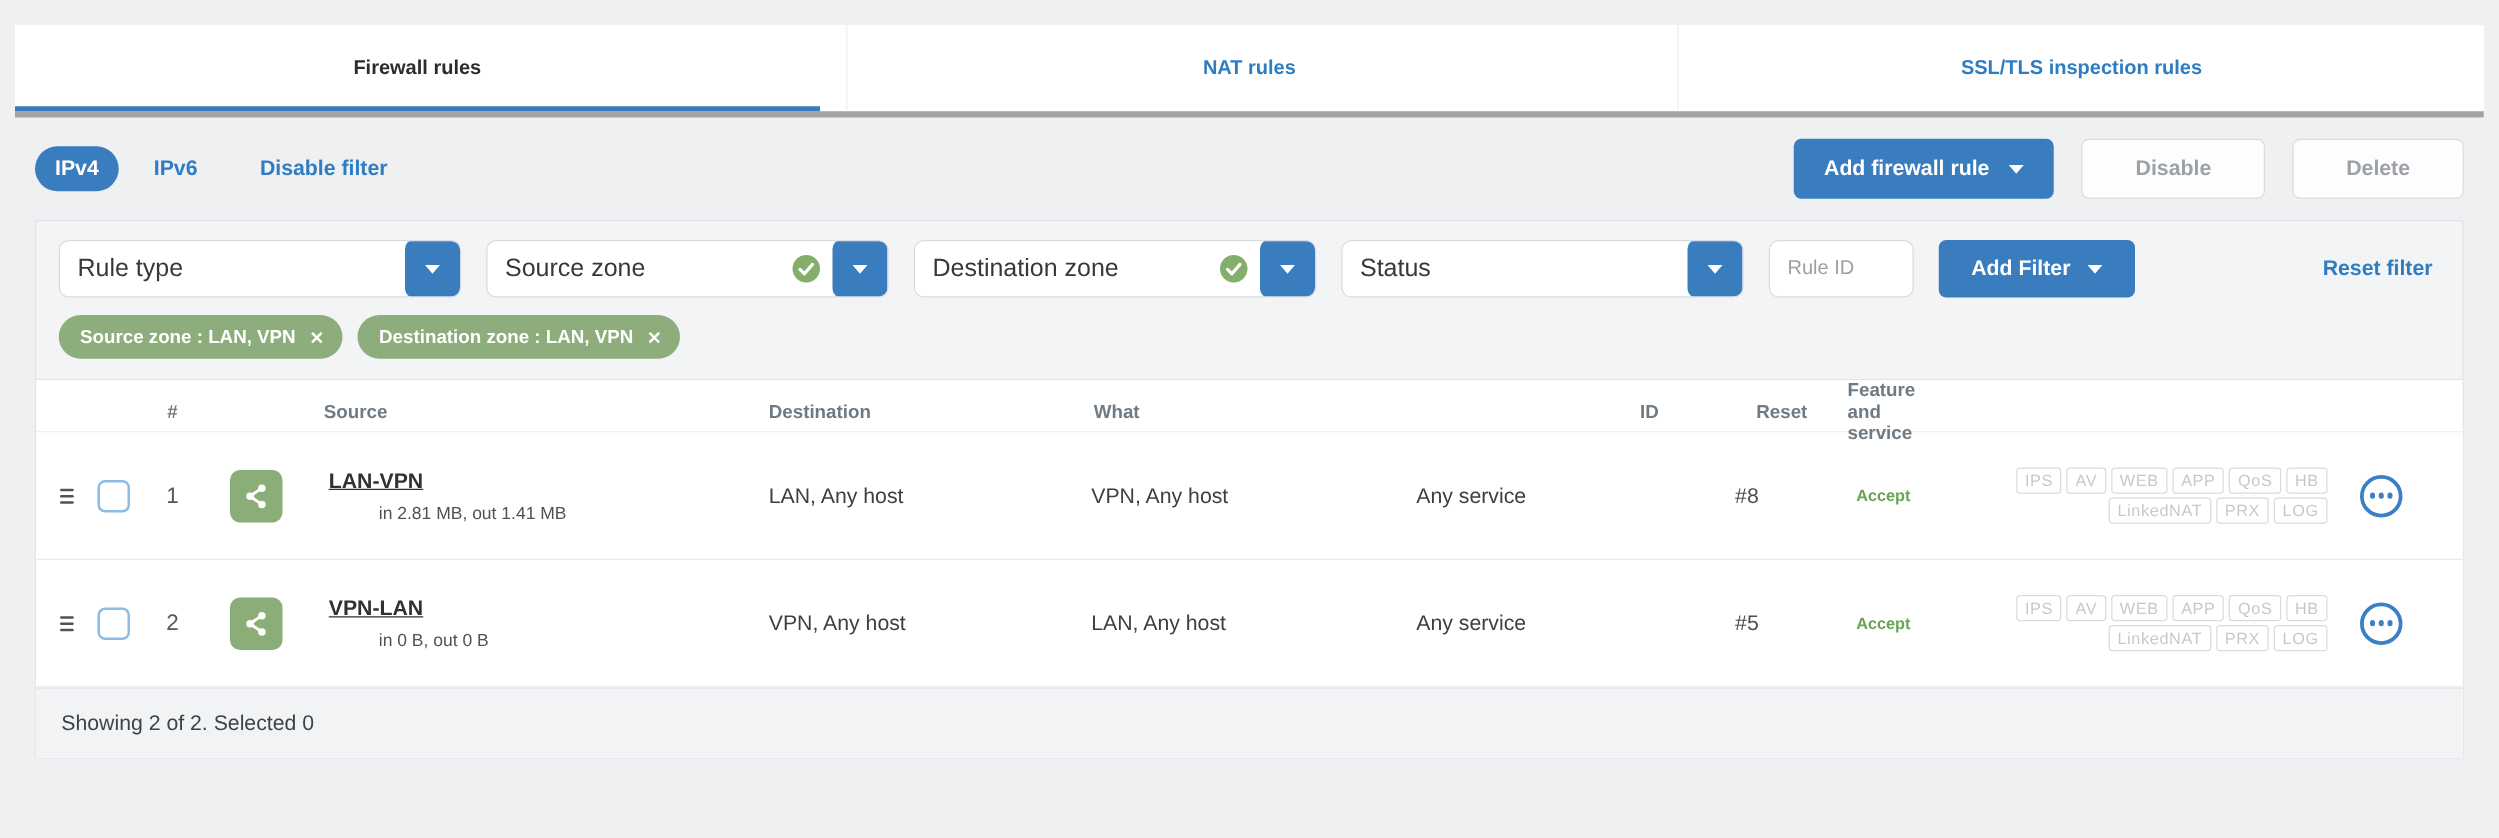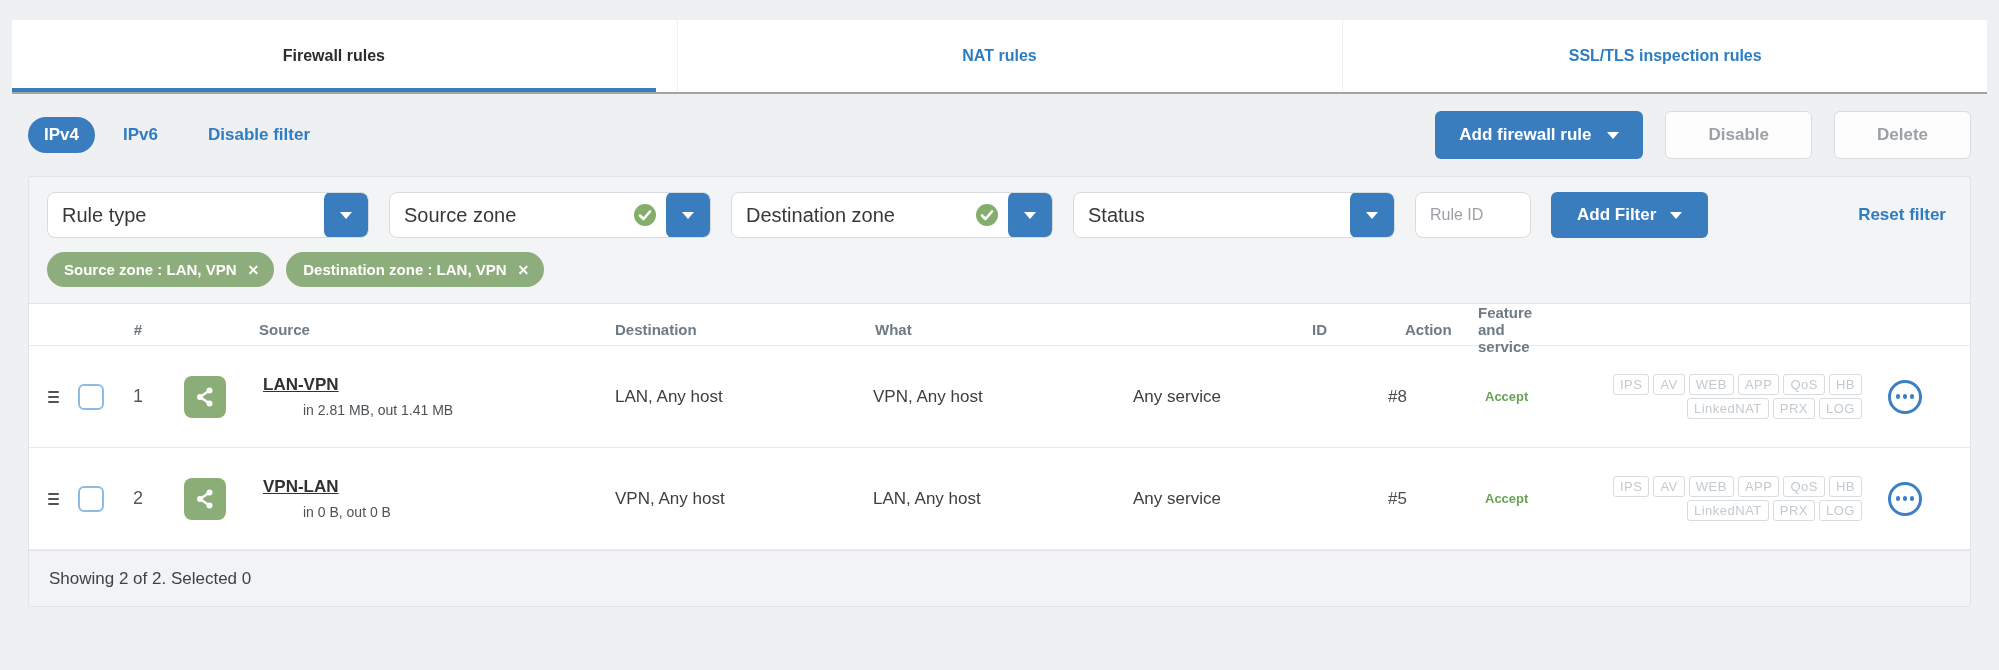--- a/index.html
+++ b/index.html
@@ -10,21 +10,21 @@
     overflow: hidden;
     color: #3c4043;
   }
 
   
   .tabbar {
     margin: 20px 12px 0 12px;
     background: #fff;
     height: 74px;
     display: flex;
-    border-bottom: 2px solid #a3a3a3;
+    border-bottom: 5px solid #a3a3a3;
     position: relative;
     gap: 21px;
   }
   .tab {
     flex: 1;
     display: flex; align-items: center; justify-content: center;
     font-size: 16px; font-weight: 700;
     color: #2e7dc2;
     cursor: pointer;
     position: relative;
@@ -274,21 +274,21 @@
 
     <div class="thead">
       <div></div>
       <div></div>
       <div class="col-num">#</div>
       <div></div>
       <div class="col-source">Source</div>
       <div class="col-dest">Destination</div>
       <div class="col-what">What</div>
       <div class="col-id">ID</div>
-      <div class="col-action">Action</div>
+      <div class="col-action">Reset</div>
       <div class="col-feature-h">Feature and service</div>
     </div>
 
     <div class="rrow">
       <div class="cell-drag">
           <i></i>
           <i></i>
           <i></i>
         </div>
       <div class="cell-check">

